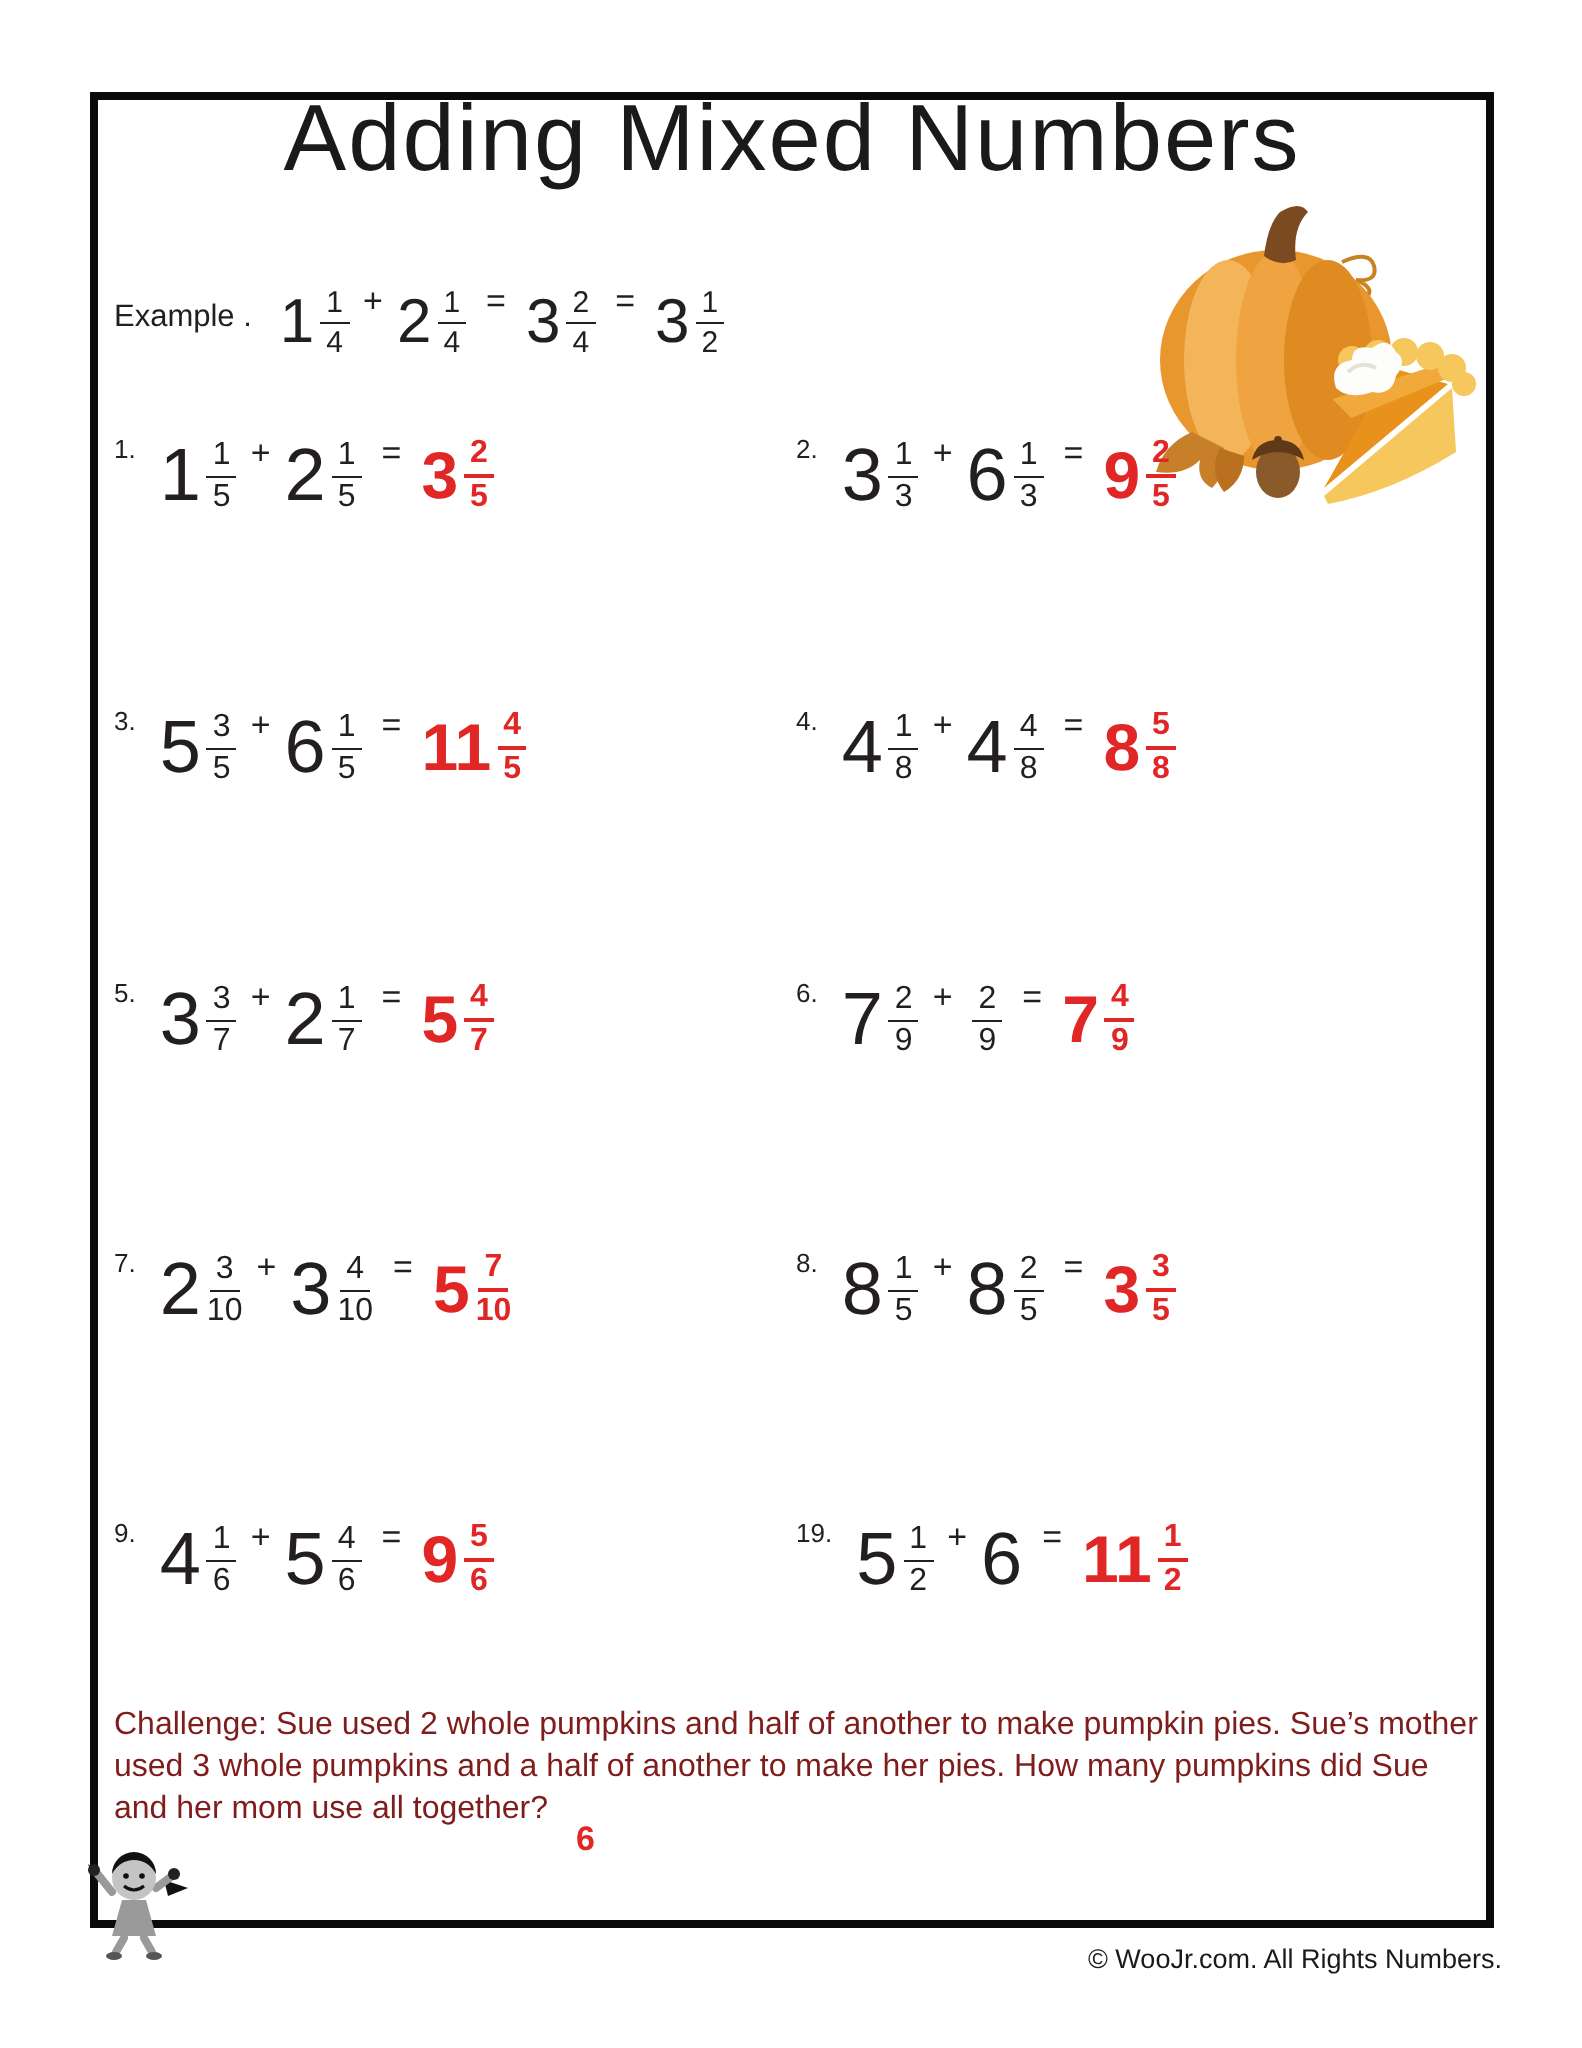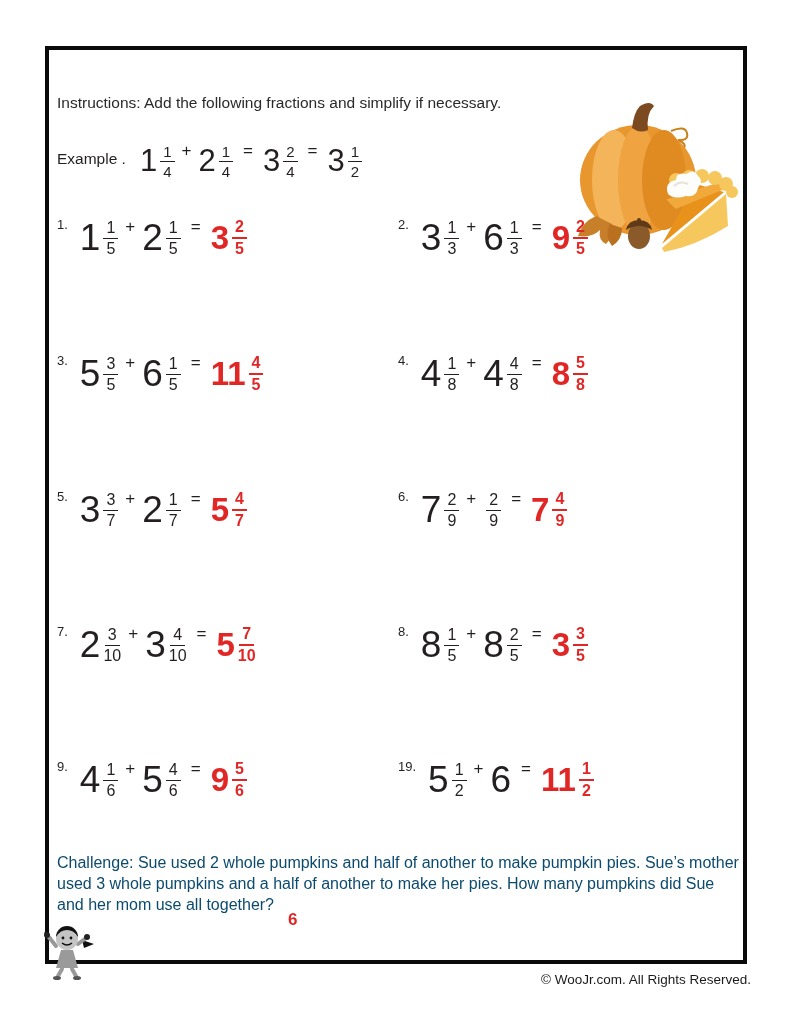--- a/index.html
+++ b/index.html
@@ -32,38 +32,38 @@
   .answer .whole{font-size:33px;font-weight:700;}
   .answer .frac{font-size:16px;font-weight:700;}
   .answer .fnum{border-bottom-width:2.2px;}
   
   #example-row .whole{font-size:31px;}
   #example-row .frac{font-size:15px;}
   .example-label{font-size:15.5px;margin-right:14px;position:relative;top:-2px;}
   
   #challenge{
     position:absolute;left:57px;top:852px;width:688px;
-    font-size:16px;line-height:1.32;color:#0c4a6e;
+    font-size:16px;line-height:1.32;color:#7f1d1d;
   }
   #challenge-answer{
     position:absolute;left:288px;top:910px;font-size:17px;font-weight:700;color:#e12726;
   }
   #footer{
     position:absolute;right:40px;top:972px;font-size:13.5px;color:#1a1a1a;
   }
   #illustration{position:absolute;left:576px;top:98px;width:168px;height:158px;}
   #mascot{position:absolute;left:42px;top:924px;width:62px;height:56px;}
 </style>
 </head>
 <body>
 
 <div id="page">
   <div id="border-frame"></div>
 
-  <div id="instructions">Instructions: Add the following fractions and simplify if necessary.</div>
+  <div id="title">Adding Mixed Numbers</div>
 
   <div id="illustration">
     <svg width="168" height="158" viewBox="0 0 168 158">
 
       <path d="M95 33 q14 -6 16 2 q2 8 -9 7 q10 4 5 9" fill="none" stroke="#C8821F" stroke-width="2"></path>
 
       <ellipse cx="62" cy="82" rx="58" ry="55" fill="#E8962E"></ellipse>
       <ellipse cx="38" cy="82" rx="22" ry="50" fill="#F4B45A"></ellipse>
       <ellipse cx="62" cy="82" rx="20" ry="54" fill="#EFA341"></ellipse>
       <ellipse cx="88" cy="82" rx="22" ry="50" fill="#E08A22"></ellipse>
@@ -431,14 +431,14 @@
 
       <path d="M19 26 L31 26 L36 44 L14 44 z" fill="#9a9a9a"></path>
 
       <path d="M20 45 L16 52" stroke="#9a9a9a" stroke-width="4" stroke-linecap="round"></path>
       <path d="M30 45 L34 52" stroke="#9a9a9a" stroke-width="4" stroke-linecap="round"></path>
       <ellipse cx="15" cy="54" rx="4" ry="2" fill="#555"></ellipse>
       <ellipse cx="35" cy="54" rx="4" ry="2" fill="#555"></ellipse>
     </svg>
   </div>
 
-  <div id="footer">© WooJr.com. All Rights Reserved.</div>
+  <div id="footer">© WooJr.com. All Rights Numbers.</div>
 </div>
 
 </body></html>

